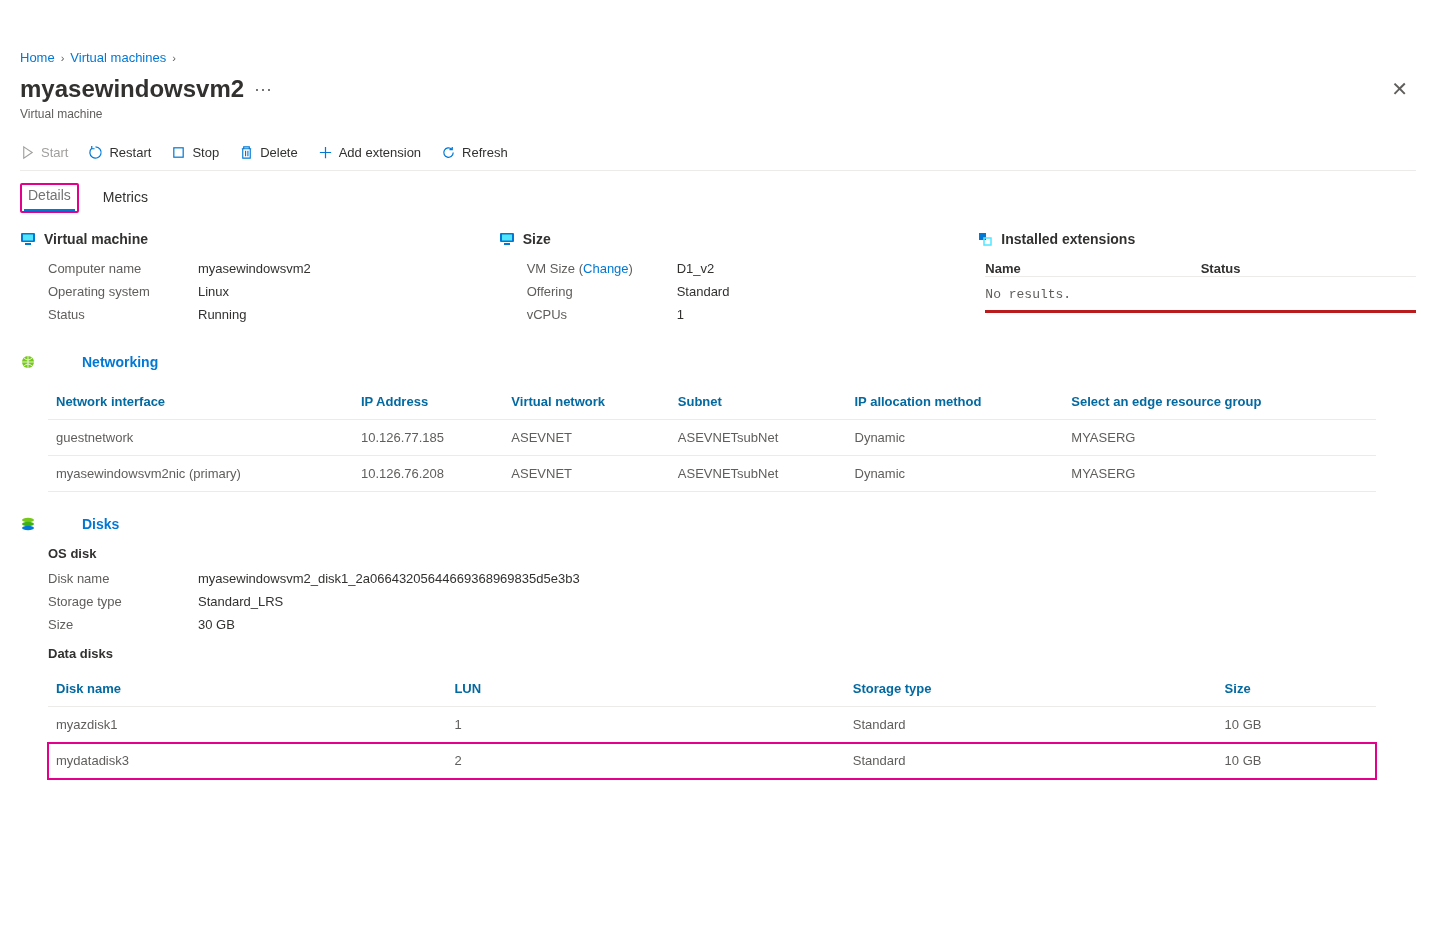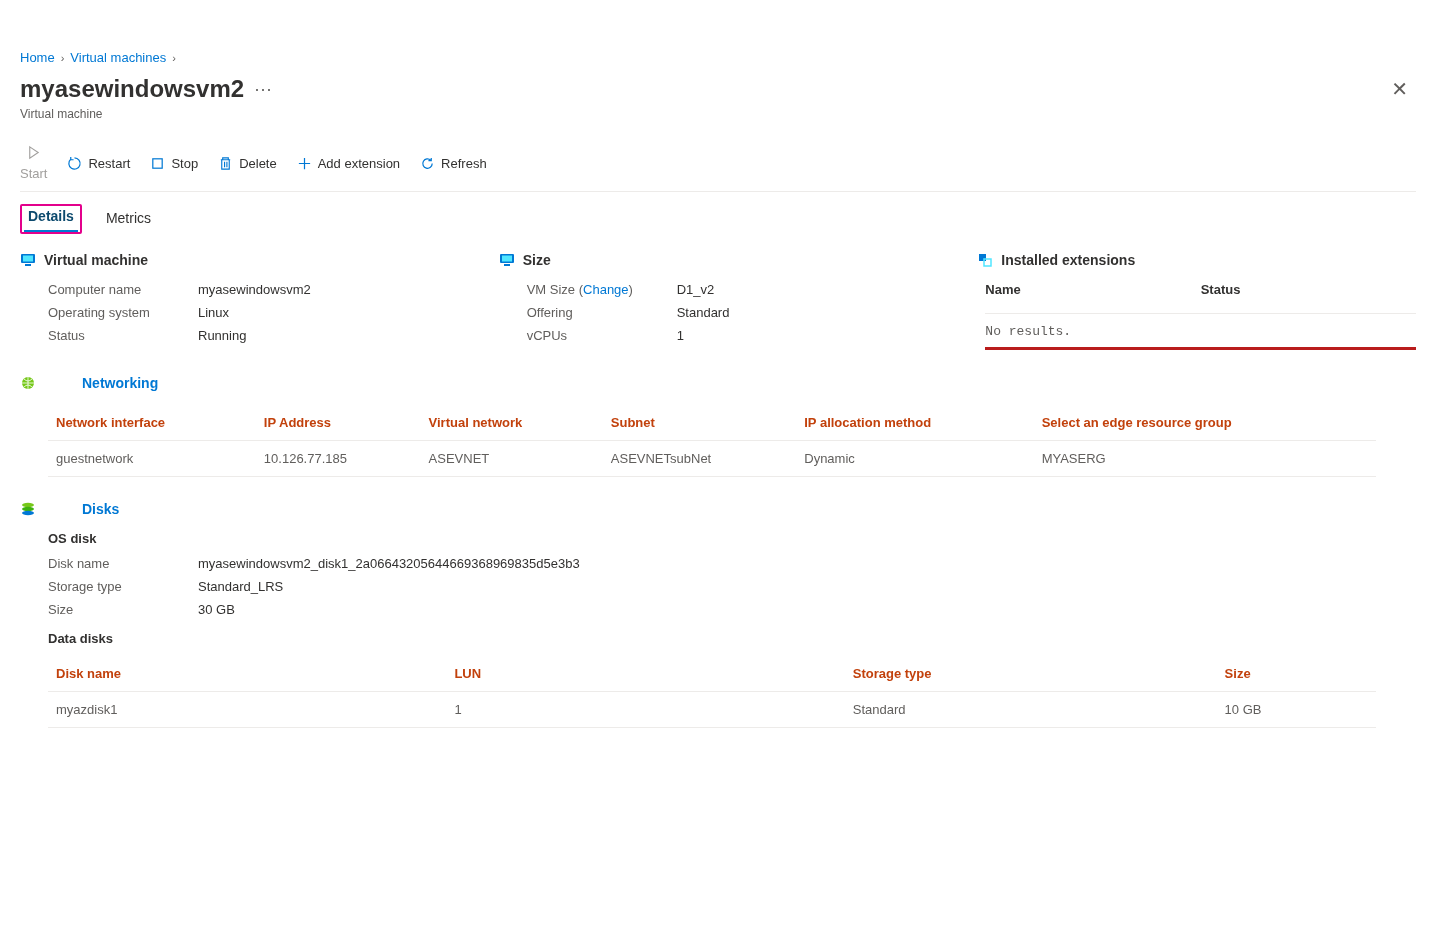--- a/index.html
+++ b/index.html
@@ -20,49 +20,49 @@
   .header-row { display: flex; align-items: center; justify-content: space-between; }
   .header-left { display: flex; align-items: center; gap: 10px; }
   .page-title { font-size: 24px; font-weight: 600; }
   .ellipsis { font-size: 18px; color: #605e5c; cursor: pointer; }
   .close-x { font-size: 20px; color: #605e5c; font-weight: 300; cursor: pointer; padding: 4px 8px; }
   .subtitle { color: #605e5c; font-size: 12px; margin-top: 2px; margin-bottom: 18px; }
 
   
   .toolbar { display: flex; gap: 20px; align-items: center; padding: 6px 0 10px 0; border-bottom: 1px solid #edebe9; }
   .tool-btn { display: inline-flex; align-items: center; gap: 6px; cursor: pointer; font-size: 13px; }
-  .tool-btn.disabled { color: #a19f9d; cursor: default; flex-direction: column; }
+  .tool-btn.disabled { color: #a19f9d; cursor: default; }
   .tool-btn svg { width: 15px; height: 15px; }
 
   
   .tabs { display: flex; gap: 20px; margin-top: 12px; margin-bottom: 18px; }
   .tab { padding: 6px 4px; font-size: 14px; cursor: pointer; border-bottom: 2px solid transparent; }
-  .tab.active { color: #0c4a6e; border-bottom-color: #0078d4; font-weight: 700; }
+  .tab.active { color: #737373; border-bottom-color: #0078d4; font-weight: 400; }
   .tab-highlight { border: 2px solid #e3008c; border-radius: 2px; padding: 2px; display: inline-block; }
 
   
   .top-row { display: flex; gap: 40px; }
   .section { flex: 1; }
   .section-head { display: flex; align-items: center; gap: 8px; margin-bottom: 14px; font-size: 14px; font-weight: 600; }
   .section-head svg { width: 16px; height: 16px; }
   .section-link { color: #0078d4; cursor: pointer; gap: 46px; }
 
   .kv { display: flex; margin-bottom: 8px; font-size: 13px; padding-left: 28px; }
   .kv .k { width: 150px; color: #605e5c; }
   .kv .v { color: #323130; }
 
   .ext-table { padding-left: 8px; }
-  .ext-head { display: flex; border-bottom: 1px solid #edebe9; padding-bottom: 16px; margin-bottom: 10px; }
+  .ext-head { display: flex; border-bottom: 1px solid #edebe9; padding-bottom: 0; margin-bottom: 10px; }
   .ext-head div { flex: 1; font-weight: 600; font-size: 13px; }
   .ext-empty { color: #605e5c; padding-bottom: 8px; border-bottom: 3px solid #b91c1c; font-family: Liberation Mono, monospace; }
 
   
   table { width: 100%; border-collapse: collapse; margin-top: 8px; }
   th, td { text-align: left; padding: 10px 8px; font-size: 13px; border-bottom: 1px solid #edebe9; }
-  th { font-weight: 600; color: #c2410c; }
+  th { font-weight: 600; color: #0369a1; }
   td { color: #605e5c; }
 
   .section-block { margin-top: 24px; }
   .sub-heading { font-weight: 600; font-size: 13px; margin: 14px 0 10px 28px; }
 
   .os-disk { padding-left: 28px; }
   .os-disk .kv { padding-left: 0; }
   .os-disk .kv .k { width: 150px; }
 
   .row-highlight { outline: 2px solid #e3008c; outline-offset: -1px; }
@@ -228,20 +228,28 @@
         </thead>
     <tbody id="net-body">
           <tr>
             <td>guestnetwork</td>
             <td>10.126.77.185</td>
             <td>ASEVNET</td>
             <td>ASEVNETsubNet</td>
             <td>Dynamic</td>
             <td>MYASERG</td>
           </tr>
+          <tr>
+            <td>myasewindowsvm2nic (primary)</td>
+            <td>10.126.76.208</td>
+            <td>ASEVNET</td>
+            <td>ASEVNETsubNet</td>
+            <td>Dynamic</td>
+            <td>MYASERG</td>
+          </tr>
         </tbody>
   </table>
   </div>
 </div>
 
 <div class="section-block">
   <div class="section-head section-link">
     <svg viewBox="0 0 16 16">
         <ellipse cx="8" cy="4" rx="6" ry="2.2" fill="#76c81a"></ellipse>
         <ellipse cx="8" cy="8" rx="6" ry="2.2" fill="#3eb210"></ellipse>
@@ -277,16 +285,22 @@
       <th>Size</th>
     </tr>
         </thead>
     <tbody id="disk-body">
           <tr>
             <td>myazdisk1</td>
             <td>1</td>
             <td>Standard</td>
             <td>10 GB</td>
           </tr>
+          <tr class="row-highlight">
+            <td>mydatadisk3</td>
+            <td>2</td>
+            <td>Standard</td>
+            <td>10 GB</td>
+          </tr>
         </tbody>
   </table>
   </div>
 </div>
 
 </body></html>

